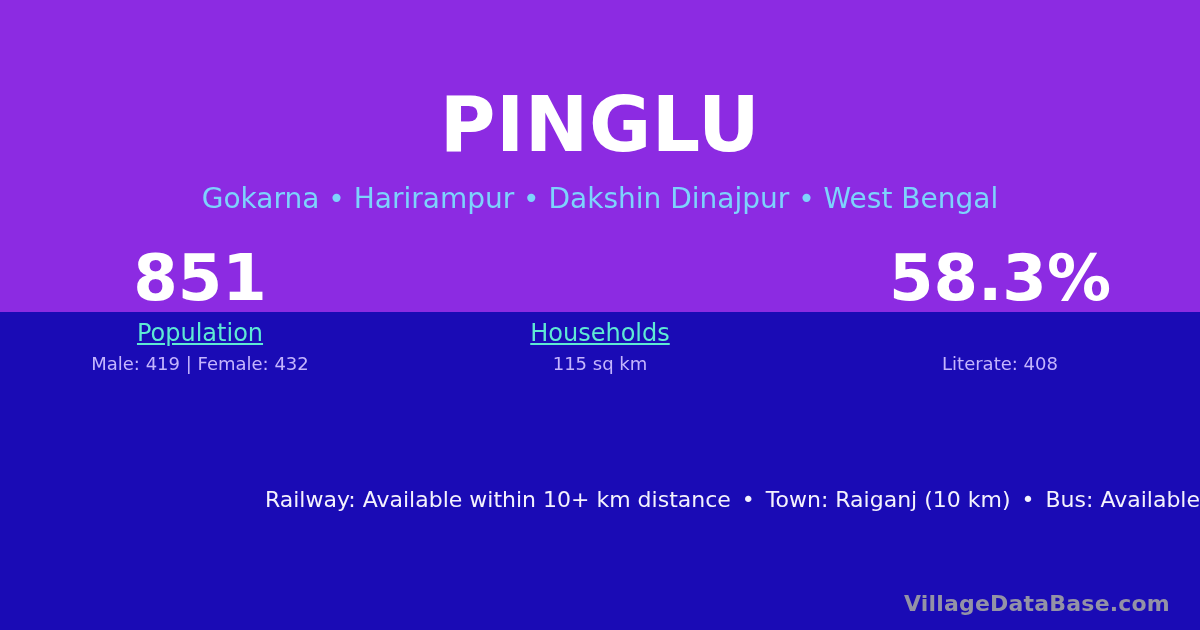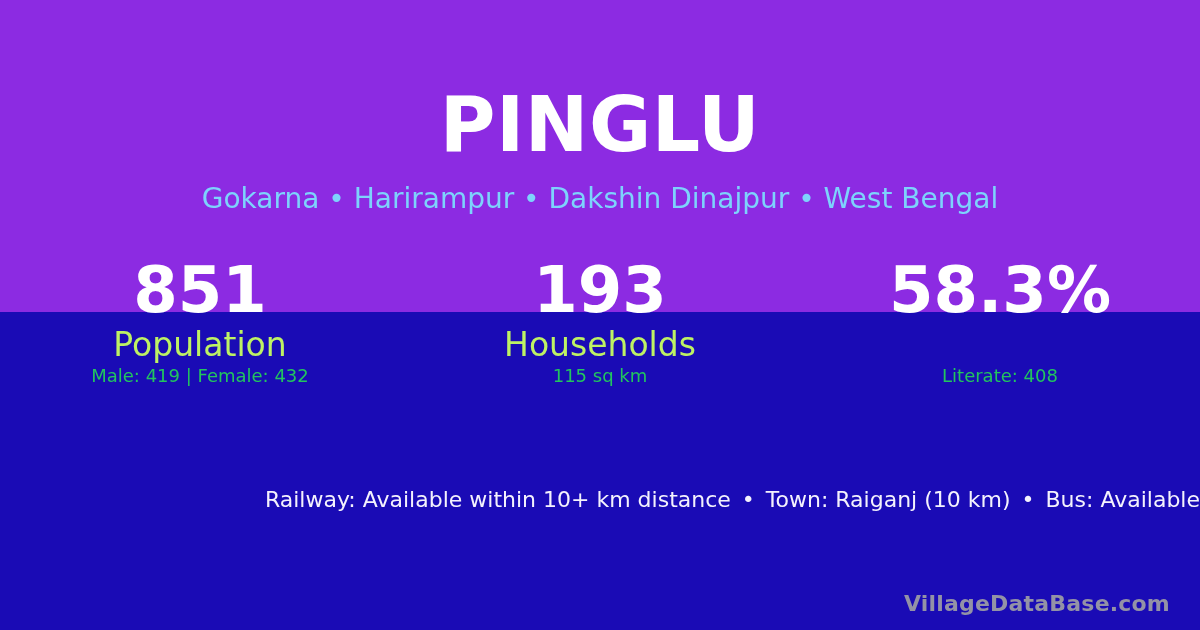--- a/index.html
+++ b/index.html
@@ -80,21 +80,20 @@
 
   
   .stats {
     position: absolute;
     left: 0;
     top: 244px;
     width: 1200px;
     height: 140px;
     display: flex;
     flex-direction: row;
-    margin-top: 12px;
   }
 
   .stat {
     flex: 1 1 0;
     position: relative;
     text-align: center;
   }
 
   .stat-value {
     position: absolute;
@@ -108,36 +107,37 @@
     color: #ffffff;
     letter-spacing: 0px;
     white-space: nowrap;
   }
 
   .stat-label {
     position: absolute;
     left: 0;
     top: 72px;
     width: 100%;
-    font-size: 33px;
+    font-size: 24px;
     line-height: 34px;
     font-weight: 400;
-    color: #bef264;
-    white-space: nowrap;
+    color: #5eead4;
+    white-space: nowrap;
+    text-decoration: underline;
   }
 
   .stat-sub {
     position: absolute;
     left: 0;
     top: 108px;
     width: 100%;
     font-size: 18px;
     line-height: 24px;
     font-weight: 400;
-    color: #22c55e;
+    color: #c4b5fd;
     white-space: nowrap;
   }
 
   
   .amenities {
     position: absolute;
     left: 0;
     top: 485px;
     width: 1200px;
     text-align: right;
@@ -183,21 +183,20 @@
 
     <div class="stats">
 
       <div class="stat">
         <div class="stat-value">851</div>
         <div class="stat-label">Population</div>
         <div class="stat-sub">Male: 419 | Female: 432</div>
       </div>
 
       <div class="stat">
-        <div class="stat-value">193</div>
         <div class="stat-label">Households</div>
         <div class="stat-sub">115 sq km</div>
       </div>
 
       <div class="stat">
         <div class="stat-value">58.3%</div>
         <div class="stat-sub">Literate: 408</div>
       </div>
 
     </div>

